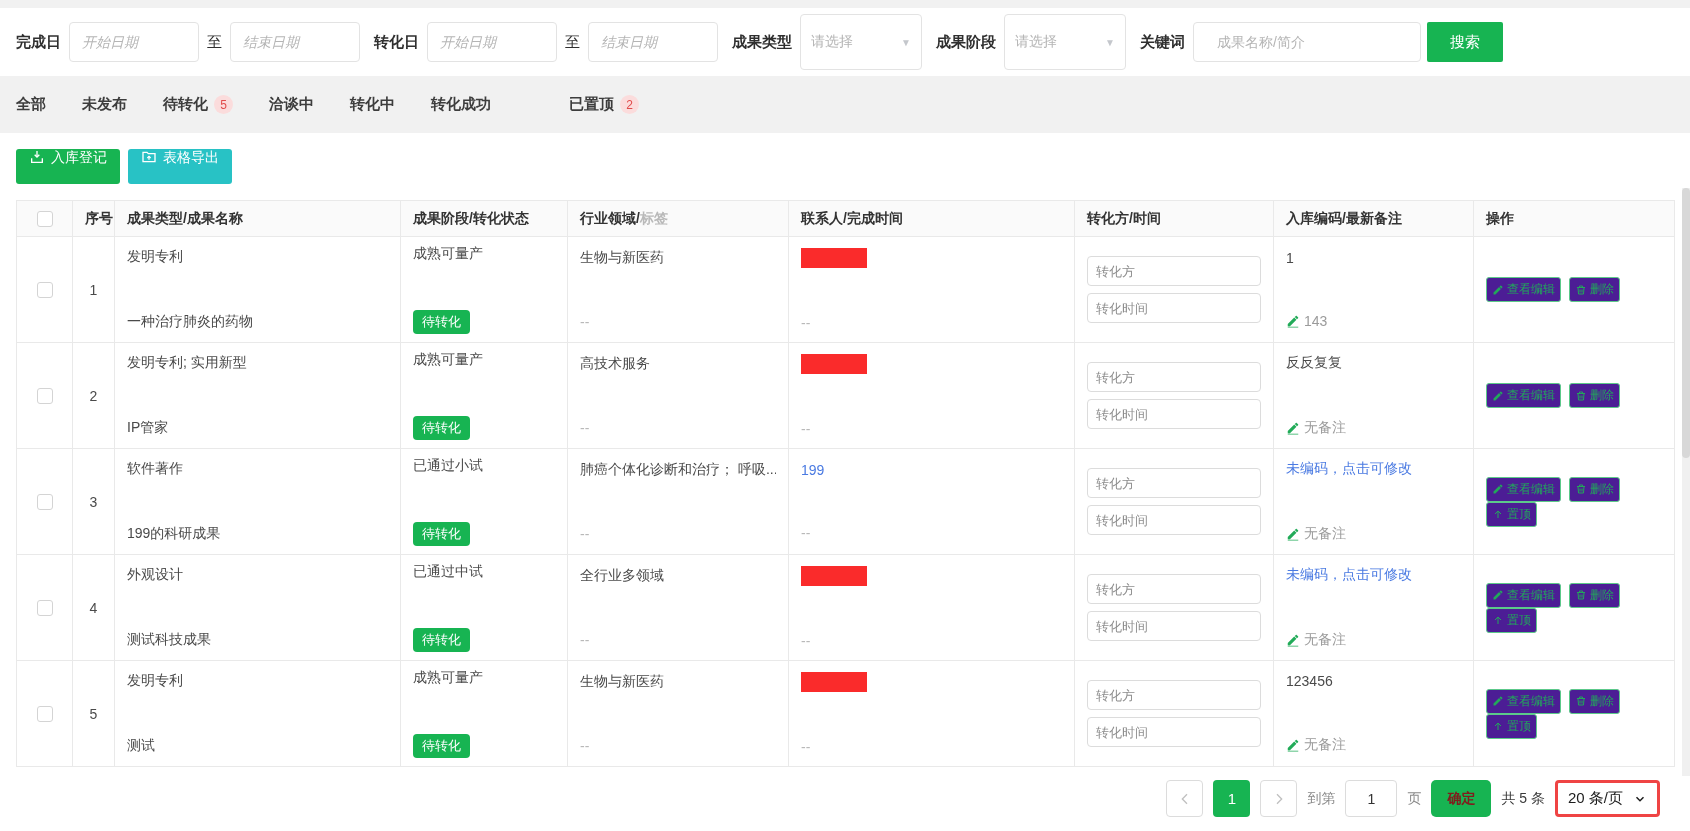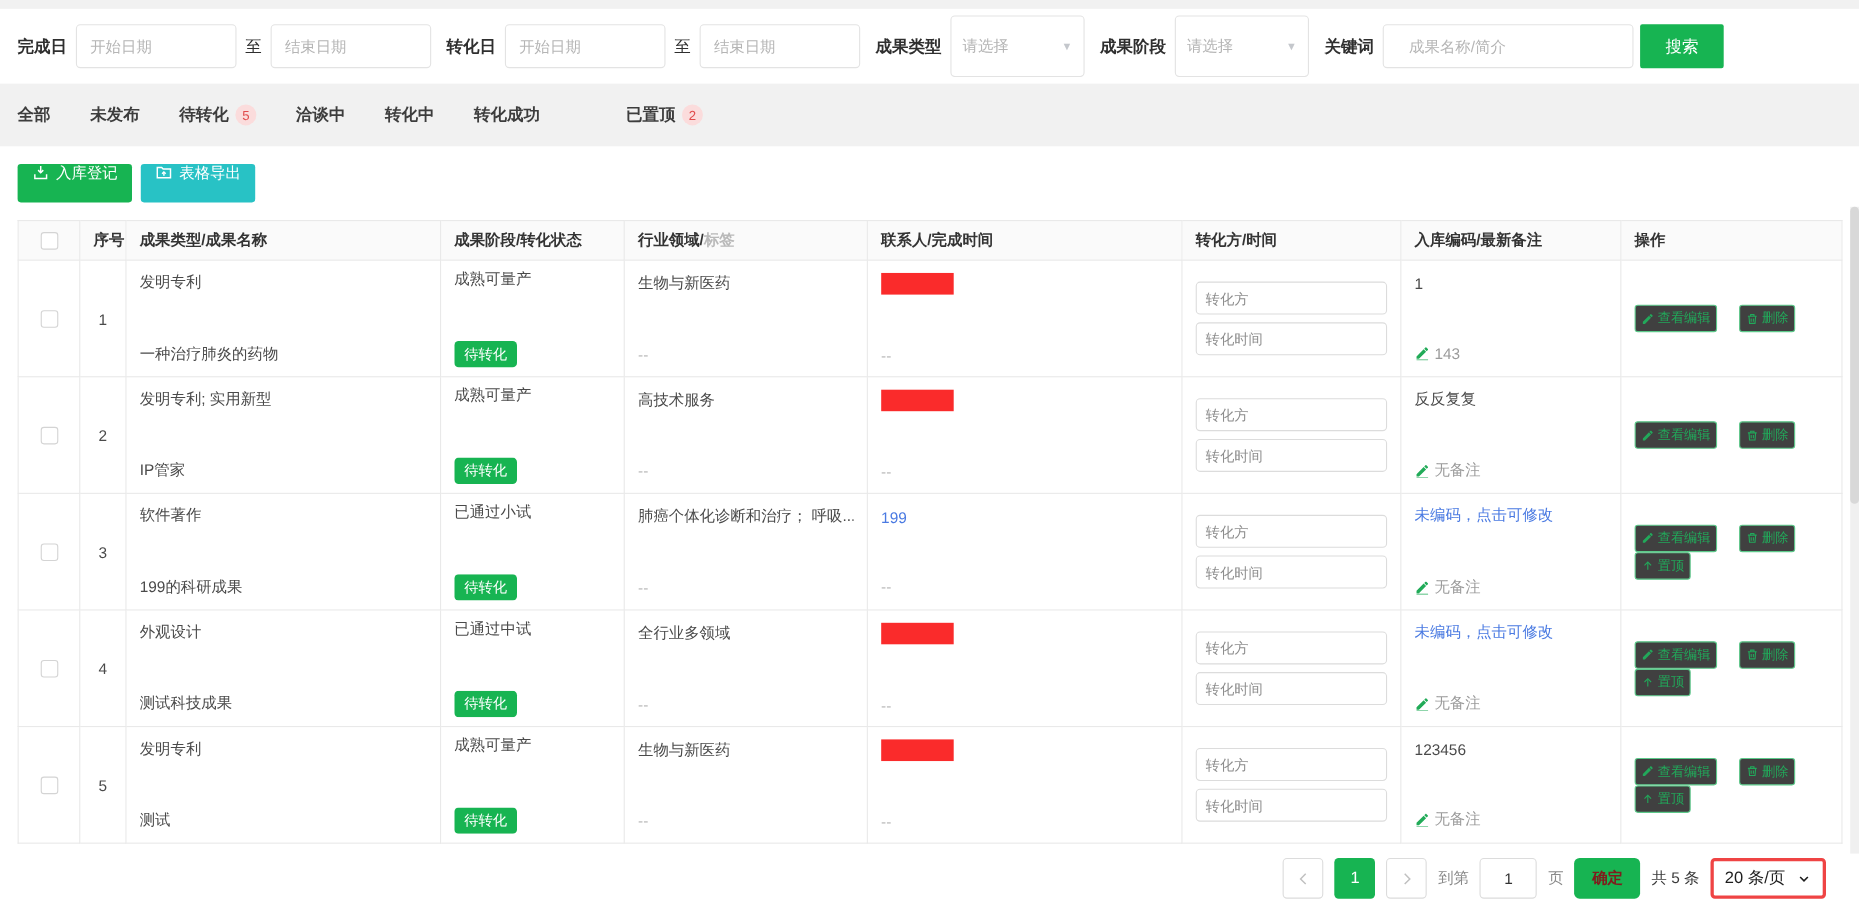--- a/index.html
+++ b/index.html
@@ -14,21 +14,21 @@
     margin-top:8px; background:#fff; height:68px;
     display:flex; align-items:center; padding:0 16px; white-space:nowrap;
   }
   .f-label { font-weight:700; font-size:15px; color:#2f2f2f; margin-right:8px; }
   .f-mid   { font-size:15px; color:#2f2f2f; margin:0 8px; }
   .f-input {
     height:40px; border:1px solid #e3e3e3; border-radius:4px; background:#fff;
     padding:0 12px; font-size:14px; color:#333; outline:none;
   }
   .f-input::placeholder { color:#b5b5b5; }
-  .date-input { width:146px; }
+  .date-input { width:130px;font-style:italic; }
   .f-select {
     width:122px; height:56px; border:1px solid #e3e3e3; border-radius:4px; background:#fff;
     display:flex; align-items:center; justify-content:space-between;
     padding:0 10px; color:#b5b5b5; font-size:14px; cursor:pointer;
   }
   .f-select .tri { font-size:10px; color:#c4c7cc; }
   .gap { margin-left:14px; }
   .kw-input { width:228px;padding-left:23px; }
   .search-btn {
     width:76px; height:40px; border:none; border-radius:2px; margin-left:6px;
@@ -82,22 +82,22 @@
   .link { color:#4a7ae2; cursor:pointer; }
   .cell-input {
     width:100%; height:30px; border:1px solid #dcdcdc; border-radius:4px;
     padding:0 8px; font-size:13px; color:#333; display:block; outline:none;
   }
   .cell-input::placeholder { color:#8d8d8d; }
   .cell-input + .cell-input { margin-top:7px; }
   .remark { display:flex; align-items:center; gap:4px; color:#9b9b9b; }
   .pencil { width:14px; height:14px; color:#21ab58; flex:none; }
   .action-btn {
-    display:inline-flex; align-items:center; gap:3px; margin-right:16px;
-    border:1px solid #5cc98a; color:#22a85a; background:#404040;
+    display:inline-flex; align-items:center; gap:3px; margin-right:4px;
+    border:1px solid #5cc98a; color:#22a85a; background:#4c1d95;
     font-size:12px; padding:3px 5px; border-radius:3px; cursor:pointer; white-space:nowrap;
   }
   .action-btn svg { width:12px; height:12px; }
   
   .pagination {
     margin-top:auto; display:flex; align-items:center; gap:10px;
     justify-content:flex-end; font-size:14px; color:#8a8a8a; padding:0 14px 4px 0;
   }
   .pg-btn {
     width:37px; height:37px; border:1px solid #dcdcdc; border-radius:4px; background:#fff;

